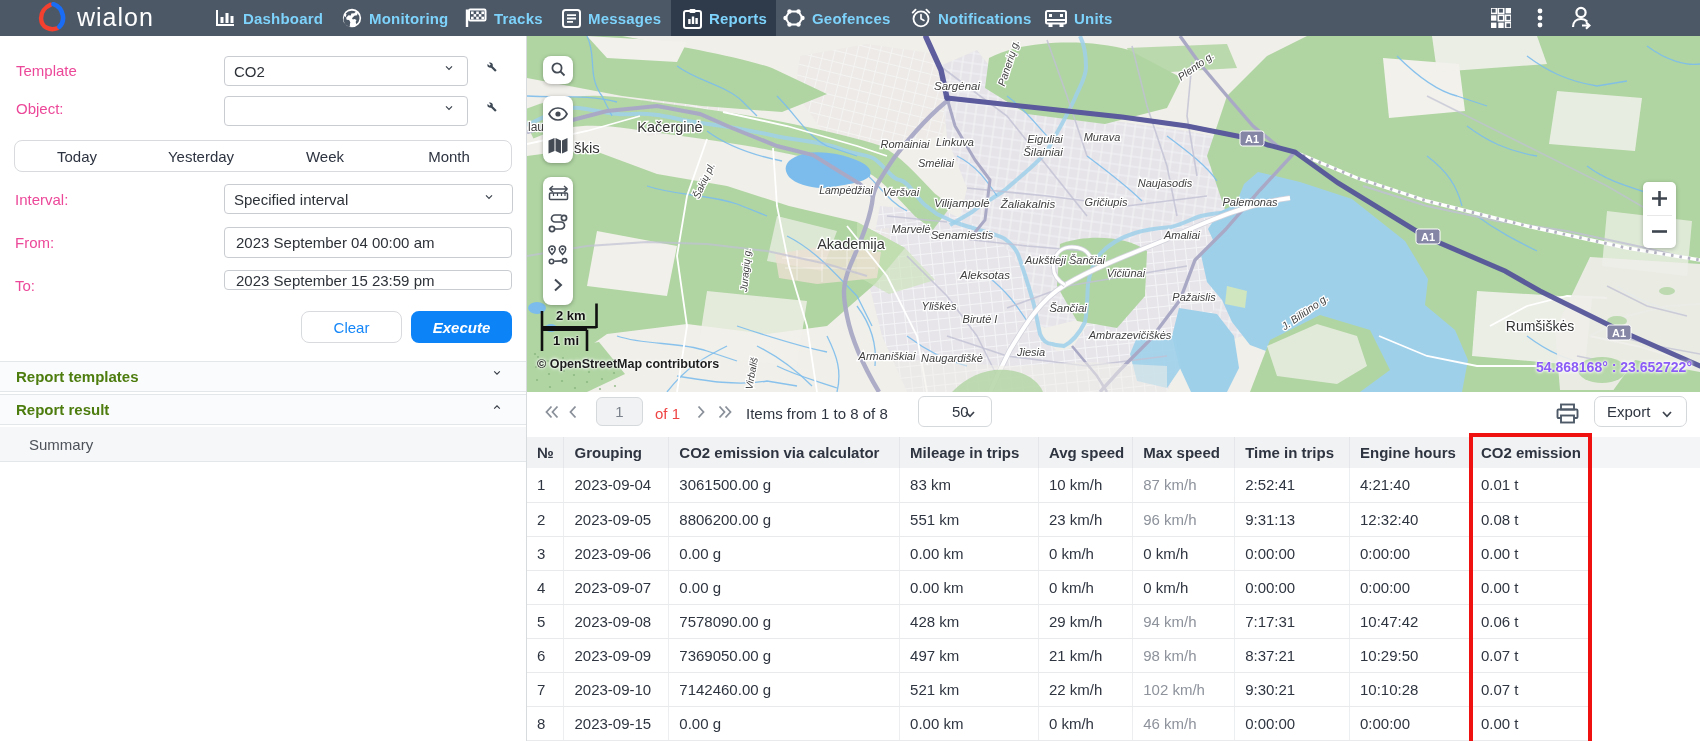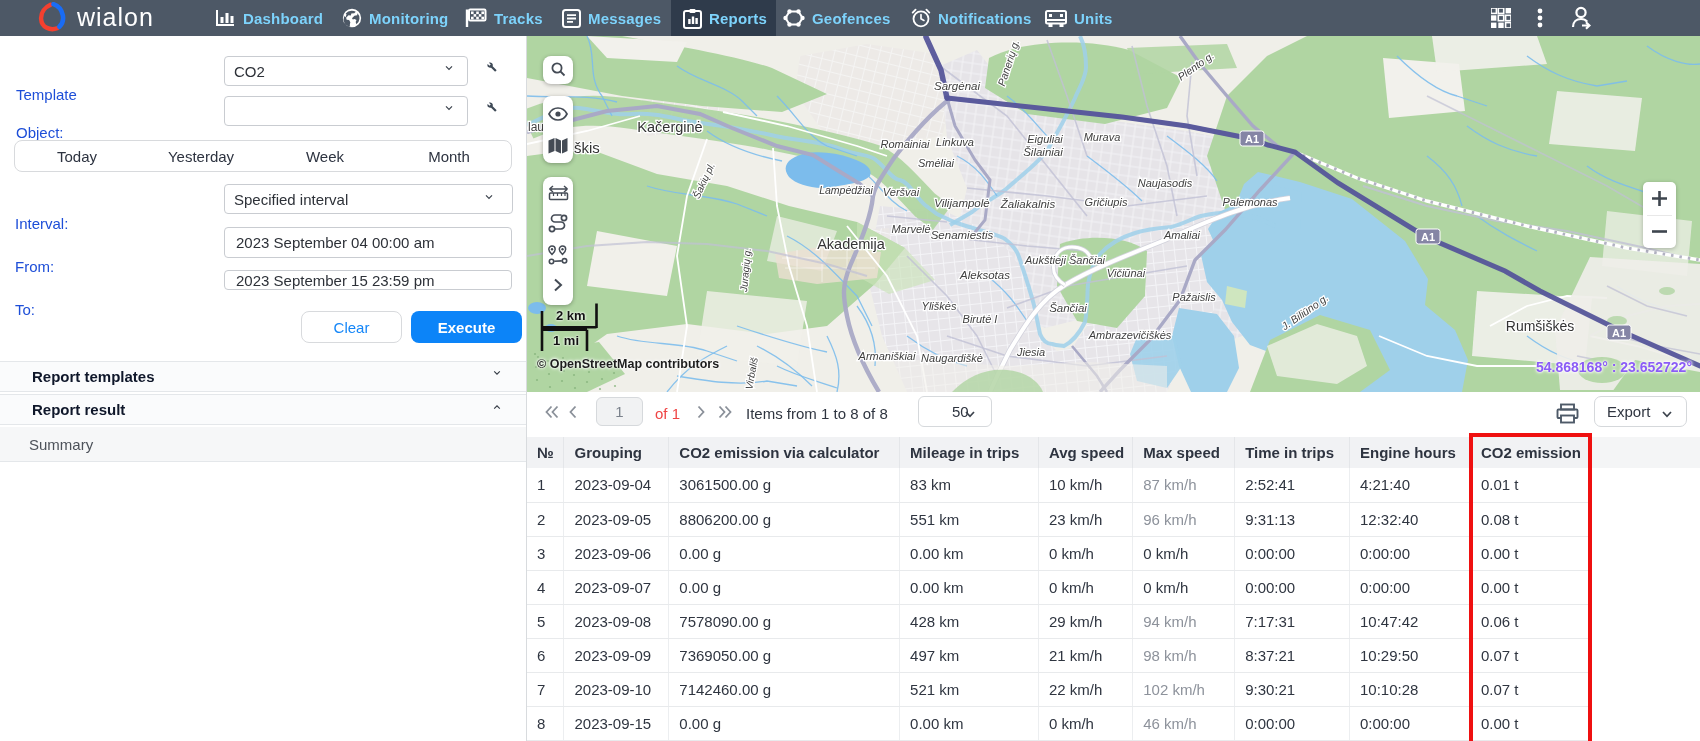--- a/index.html
+++ b/index.html
@@ -2,28 +2,28 @@
 <html><head>
 <meta charset="utf-8">
 <style>
 * { margin:0; padding:0; box-sizing:border-box; }
 html,body { width:1700px; height:741px; overflow:hidden; font-family:"Liberation Sans", sans-serif; background:#fff; }
 #navbar { position:absolute; left:0; top:0; width:1700px; height:36px; background:#4d5866; }
 .nav-item { position:absolute; top:0; height:36px; display:flex; align-items:center; color:#7dd3fc; font-size:15px; font-weight:700; letter-spacing:0.2px; }
 .nav-item svg { margin-right:7px; }
 #logo { position:absolute; left:38px; top:2px; }
 #leftpanel { position:absolute; left:0; top:36px; width:527px; height:705px; background:#fff; border-right:1px solid #d8dbde; }
-.lbl { position:absolute; font-size:15px; color:#1d4ed8;margin-top:24px; }
+.lbl { position:absolute; font-size:15px; color:#ec4899; }
 .sel { position:absolute; background:#fff; border:1px solid #c9ccd1; border-radius:4px; font-size:15px; color:#2d3138; display:flex; align-items:center; padding-left:9px; }
 .chev { position:absolute; width:10px; height:10px; }
 .seg { position:absolute; left:14px; top:104px; width:498px; height:32px; border:1px solid #d8dadd; border-radius:8px; display:flex; }
 .seg div { flex:1; display:flex; align-items:center; justify-content:center; font-size:15px; color:#2d3340; }
 .btn-clear { position:absolute; left:301px; top:275px; width:101px; height:32px; border:1px solid #d8dadd; border-radius:8px; color:#1486f8; font-size:15px; display:flex; align-items:center; justify-content:center; background:#fff; }
-.btn-exec { position:absolute; left:411px; top:275px; width:111px; height:32px; border-radius:8px; color:#fff; font-size:15px; font-weight:700; display:flex; align-items:center; justify-content:center; background:#0c84f8; }
-.sechead { position:absolute; left:0; width:526px; height:31px; background:#fafbfc; border-top:1px solid #e4e7ea; border-bottom:1px solid #e4e7ea; display:flex; align-items:center; padding-left:32px; font-size:15px; font-weight:700; color:#0f172a; }
+.btn-exec { position:absolute; left:411px; top:275px; width:101px; height:32px; border-radius:8px; color:#fff; font-size:15px; font-weight:700; display:flex; align-items:center; justify-content:center; background:#0c84f8;font-style:italic; }
+.sechead { position:absolute; left:0; width:526px; height:31px; background:#fafbfc; border-top:1px solid #e4e7ea; border-bottom:1px solid #e4e7ea; display:flex; align-items:center; padding-left:16px; font-size:15px; font-weight:700; color:#4d7c0f; }
 #summary { position:absolute; left:0; top:391px; width:526px; height:35px; background:#f6f7f8; border-bottom:1px solid #e4e7ea; display:flex; align-items:center; padding-left:29px; font-size:15px; color:#4d525a; }
 #mapwrap { position:absolute; left:527px; top:36px; width:1173px; height:356px; overflow:hidden; background:#f0efe9; }
 #mapui { position:absolute; left:0; top:0; width:1700px; height:741px; pointer-events:none; font-family:"Liberation Sans",sans-serif; }
 .mbtn { position:absolute; width:30px; background:#fff; border-radius:8px; box-shadow:0 1px 4px rgba(0,0,0,0.3); text-align:center; }
 #pagebar { position:absolute; left:527px; top:392px; width:1173px; height:45px; background:#fff; }
 #tablewrap { position:absolute; left:527px; top:437px; width:1173px; height:304px; font-size:15px; }
 table { border-collapse:collapse; width:1063px; }
 th { background:#f1f2f4; font-weight:700; color:#2e3440; text-align:left; height:31px; padding:0 8px 0 10px; border-right:1px solid #e4e6e9; white-space:nowrap; }
 td { height:34px; color:#2f3540; padding:0 8px 0 10px; border-right:1px solid #eceef0; border-bottom:1px solid #e8eaec; white-space:nowrap; background:#fff; }
 td.gray { color:#8d929b; }

